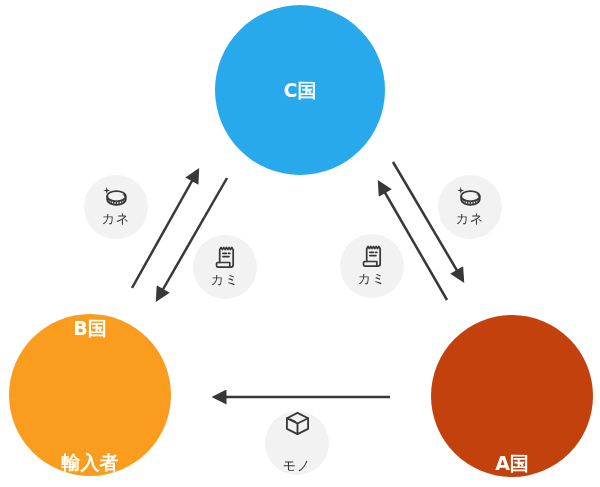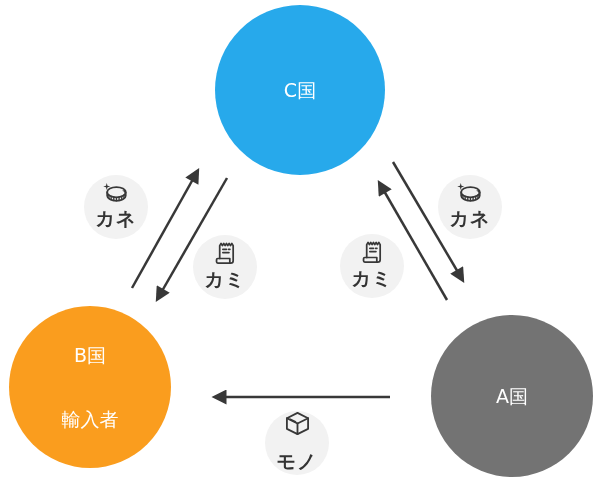--- a/index.html
+++ b/index.html
@@ -5,30 +5,30 @@
   html,body{margin:0;padding:0;background:#fff;}
   .stage{
     position:relative;width:600px;height:487px;background:#fff;overflow:hidden;
     font-family:"DejaVu Sans","Liberation Sans",sans-serif;
   }
   .arrows{position:absolute;left:0;top:0;width:600px;height:487px;}
   .arrows line{stroke:#383838;stroke-width:2.5;}
   .node{
     position:absolute;border-radius:50%;
     display:flex;flex-direction:column;align-items:center;justify-content:center;
-    color:#fff;font-weight:normal;font-size:19px;line-height:28px;text-align:center;gap:36px;
+    color:#fff;font-weight:bold;font-size:19px;line-height:28px;text-align:center;gap:36px;
   }
   .node-c{left:215px;top:5px;width:170px;height:170px;}
-  .node-b{left:9px;top:306px;width:162px;height:162px;}
+  .node-b{left:9px;top:314px;width:162px;height:162px;justify-content:space-between;}
   .node-a{left:431px;top:315px;width:162px;height:162px;}
   .badge{
     position:absolute;width:64px;height:64px;border-radius:50%;background:#f2f2f2;
     display:flex;flex-direction:column;align-items:center;justify-content:center;
   }
-  .badge .lbl{font-size:19px;font-weight:bold;color:#333;margin-top:1px;letter-spacing:1px;}
+  .badge .lbl{font-size:13px;font-weight:normal;color:#333;margin-top:1px;letter-spacing:1px;}
   .badge svg{display:block;}
   .badge-kane-left{left:84px;top:175px;}
   .badge-kami-left{left:193px;top:235px;}
   .badge-kami-right{left:340px;top:234px;}
   .badge-kane-right{left:438px;top:175px;}
   .badge-mono{left:265px;top:411px;justify-content:space-between;}
   .icon{stroke:#383838;fill:none;stroke-linecap:round;stroke-linejoin:round;}
 </style>
 </head>
 <body>
@@ -48,21 +48,21 @@
     <line x1="390" y1="397" x2="216" y2="397" marker-end="url(#ah)"></line>
   </svg>
 
   <div class="node node-c" style="background-color: rgb(39, 169, 235);">
     <div>C国</div>
   </div>
   <div class="node node-b" style="background-color: rgb(250, 157, 30);">
     <div>B国</div>
     <div>輸入者</div>
   </div>
-  <div class="node node-a" style="background-color: #737373;">
+  <div class="node node-a" style="background-color: #c2410c; justify-content: flex-end;">
     <div>A国</div>
   </div>
 
   <div class="badge badge-kane-left">
     <svg class="icon" width="30" height="23" viewBox="0 0 34 25" stroke-width="2">
       <ellipse cx="17.5" cy="11" rx="10.5" ry="5.8"></ellipse>
       <path d="M7,11 L7,15 A10.5,5.8 0 0 0 28,15 L28,11"></path>
       <g stroke-width="1.5">
         <line x1="9" y1="14.4" x2="9" y2="18.2"></line>
         <line x1="11.5" y1="15.8" x2="11.5" y2="19.6"></line>

